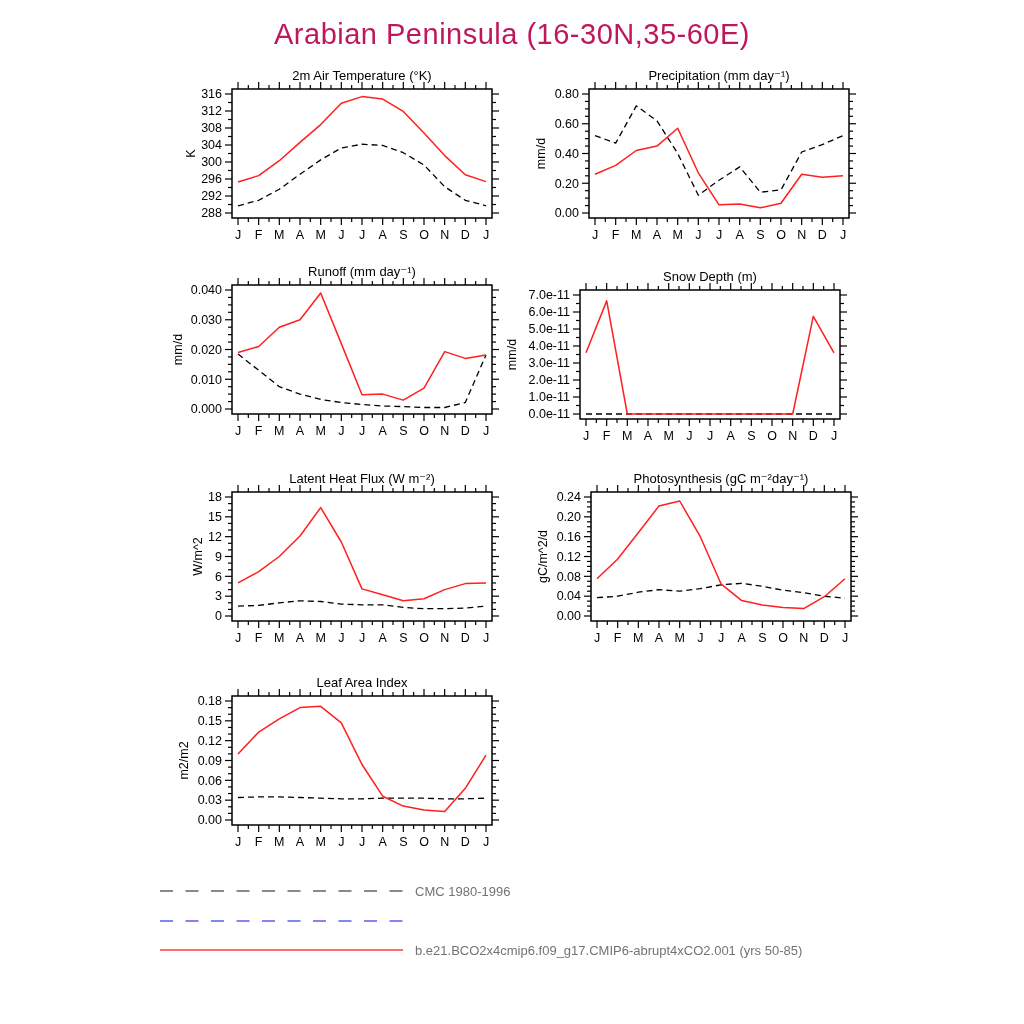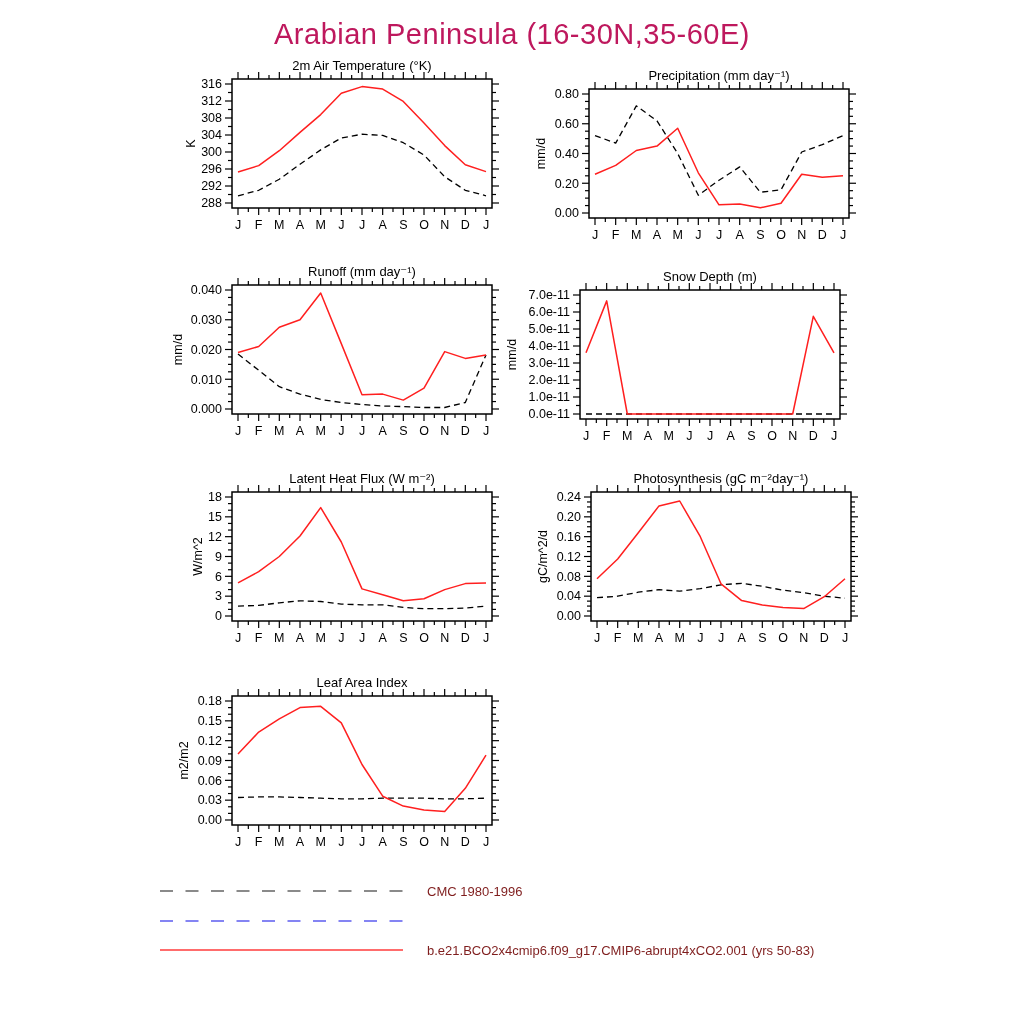--- a/index.html
+++ b/index.html
@@ -13,29 +13,29 @@
     text-align:center;font-size:29px;font-weight:400;color:#be185d;
     letter-spacing:0.5px;
   }
   .chart-slot{position:absolute;width:386px;height:189px;}
   .legend-row{
     position:absolute;left:160px;height:16px;
     display:flex;align-items:center;
   }
   .legend-line{width:245px;height:16px;flex:0 0 auto;}
   .legend-label{
-    margin-left:22px;font-size:13px;color:#7f1d1d;white-space:nowrap;
+    margin-left:10px;font-size:13px;color:#737373;white-space:nowrap;
   }
 </style>
 </head>
 <body>
 
 <div class="figure-title">Arabian Peninsula (16-30N,35-60E)</div>
 
-<div class="chart-slot" style="left:120px;top:53px"><svg width="386" height="189" viewBox="0 0 386 189">
+<div class="chart-slot" style="left:120px;top:63px"><svg width="386" height="189" viewBox="0 0 386 189">
       <text x="242" y="17" text-anchor="middle" font-size="13" fill="#000">2m Air Temperature (°K)</text>
       <text x="75.3" y="90.5" text-anchor="middle" font-size="12.5" fill="#000" transform="rotate(-90 75.3 90.5)">K</text>
       <g>
         <rect x="112" y="26" width="260" height="129" fill="none" stroke="#000000" stroke-width="1.5"></rect>
         <line x1="105" y1="150" x2="112" y2="150" stroke="#000000" stroke-width="1.2"></line>
         <line x1="372" y1="150" x2="379" y2="150" stroke="#000000" stroke-width="1.2"></line>
         <line x1="105" y1="133" x2="112" y2="133" stroke="#000000" stroke-width="1.2"></line>
         <line x1="372" y1="133" x2="379" y2="133" stroke="#000000" stroke-width="1.2"></line>
         <line x1="105" y1="116" x2="112" y2="116" stroke="#000000" stroke-width="1.2"></line>
         <line x1="372" y1="116" x2="379" y2="116" stroke="#000000" stroke-width="1.2"></line>
@@ -842,14 +842,14 @@
 </div>
 <div class="legend-row" style="top:913px">
   <svg class="legend-line" viewBox="0 0 245 16">
       <line x1="0" y1="8" x2="243" y2="8" stroke="#5c5cf0" stroke-width="1.6" stroke-dasharray="13 12.5"></line>
     </svg>
 </div>
 <div class="legend-row" style="top:942px">
   <svg class="legend-line" viewBox="0 0 245 16">
       <line x1="0" y1="8" x2="243" y2="8" stroke="#ff3b3b" stroke-width="1.3"></line>
     </svg>
-  <span class="legend-label">b.e21.BCO2x4cmip6.f09_g17.CMIP6-abrupt4xCO2.001 (yrs 50-83)</span>
+  <span class="legend-label">b.e21.BCO2x4cmip6.f09_g17.CMIP6-abrupt4xCO2.001 (yrs 50-85)</span>
 </div>
 
 </body></html>

